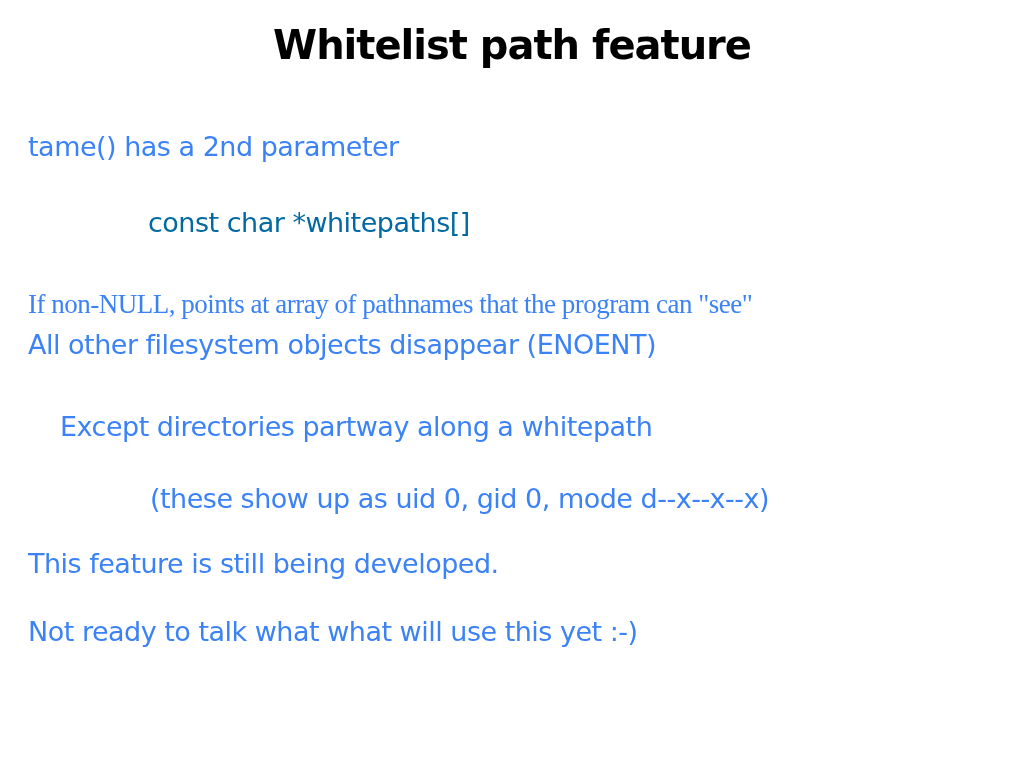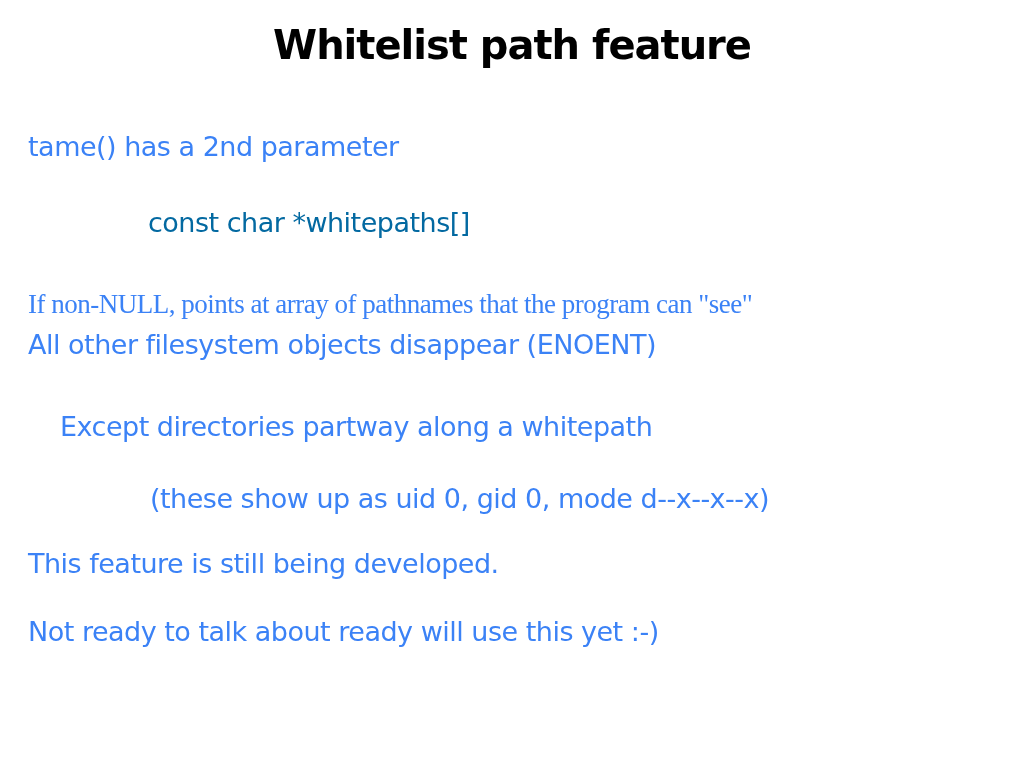--- a/index.html
+++ b/index.html
@@ -60,15 +60,15 @@
   <div class="body-line l-ifnonnull">If non-NULL, points at array of pathnames that the program can "see"</div>
 
   <div class="body-line l-allother">All other filesystem objects disappear (ENOENT)</div>
 
   <div class="body-line l-except">Except directories partway along a whitepath</div>
 
   <div class="body-line l-these">(these show up as uid 0, gid 0, mode d--x--x--x)</div>
 
   <div class="body-line l-thisfeat">This feature is still being developed.</div>
 
-  <div class="body-line l-notready">Not ready to talk about ready will use this yet :-)</div>
+  <div class="body-line l-notready">Not ready to talk what what will use this yet :-)</div>
 
 </div>
 
 </body></html>

